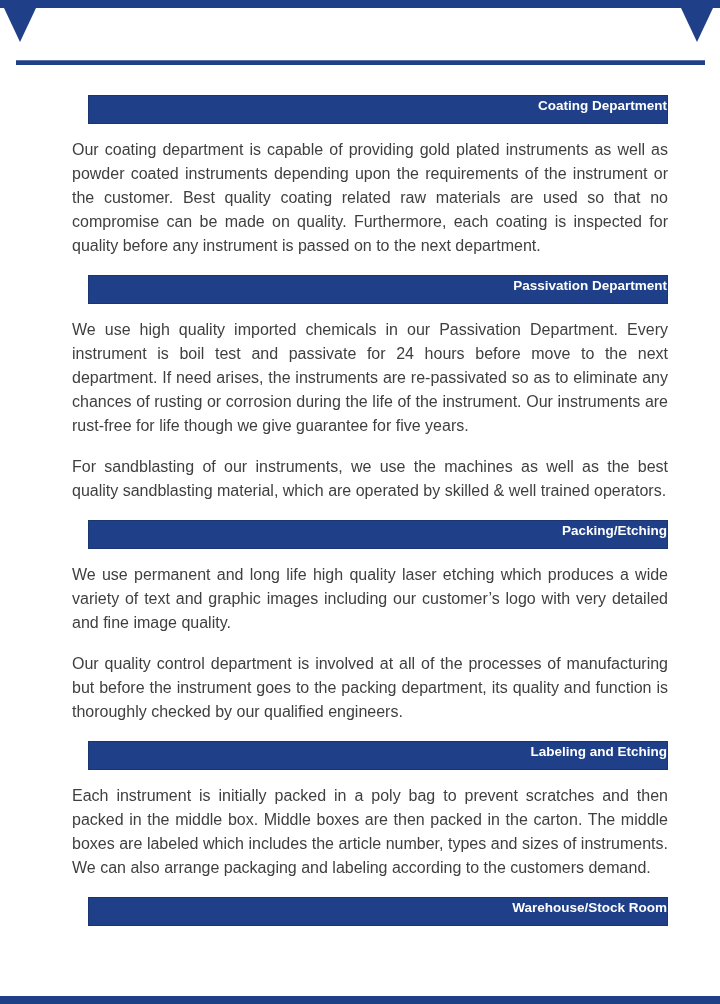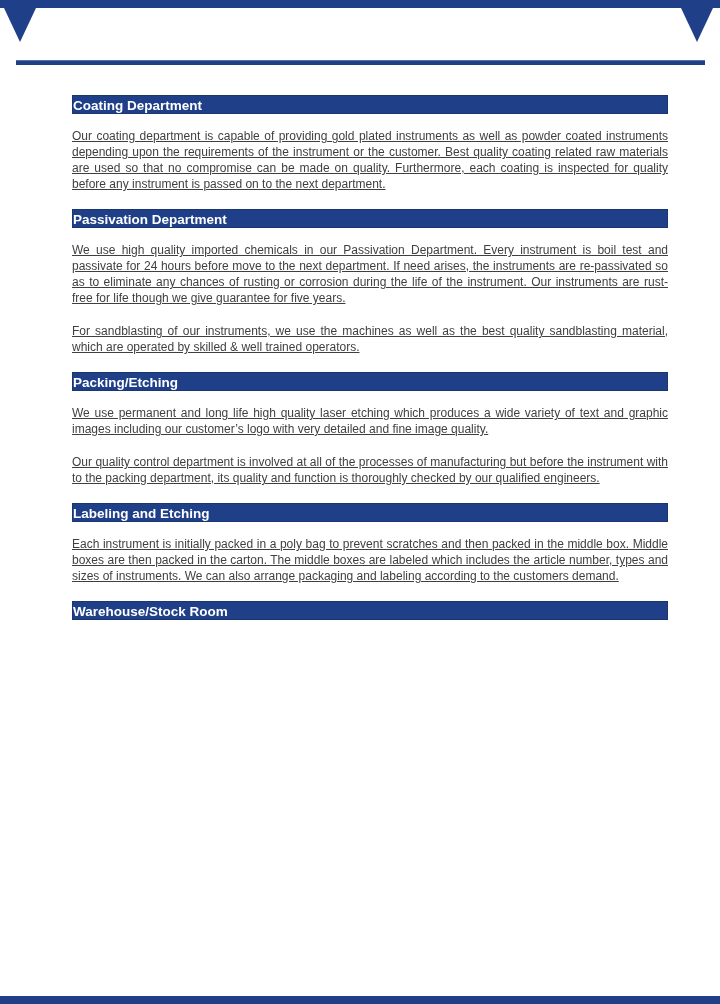--- a/index.html
+++ b/index.html
@@ -38,37 +38,36 @@
     background:var(--accent);
   }
   .content{
     position:absolute;left:72px;top:95px;width:596px;
   }
   section{margin:0;padding:0;}
   .hdr{
     background:var(--accent);
     border:1px solid var(--accent-border);
     box-sizing:border-box;
-    height:19px;
-    margin:0 0 14px 0;
-    text-align:left;
+    height:29px;
+    margin:0 0 14px 16px;
+    text-align:right;
     line-height:17px;
   }
   .hdr span{
     color:#ffffff;
     font-size:13.5px;
     font-weight:bold;
   }
   .para{
     margin:0 0 17px 0;
     color:var(--text);
-    font-size:12px;
-    line-height:16px;
+    font-size:16px;
+    line-height:24px;
     text-align:justify;
-    text-decoration:underline;
   }
 </style>
 </head>
 <body>
 
 <div class="top-bar"></div>
 <div class="tri tri-left"></div>
 <div class="tri tri-right"></div>
 <div class="header-rule"></div>
 <div class="bottom-bar"></div>
@@ -83,21 +82,21 @@
       <p class="para">We use high quality imported chemicals in our Passivation Department. Every instrument is boil test and passivate for 24 hours before move to the next department. If need arises, the instruments are re-passivated so as to eliminate any chances of rusting or corrosion during the life of the instrument. Our instruments are rust-free for life though we give guarantee for five years.</p>
     </section>
     <section>
       <p class="para">For sandblasting of our instruments, we use the machines as well as the best quality sandblasting material, which are operated by skilled &amp; well trained operators.</p>
     </section>
     <section>
       <div class="hdr"><span>Packing/Etching</span></div>
       <p class="para">We use permanent and long life high quality laser etching which produces a wide variety of text and graphic images including our customer’s logo with very detailed and fine image quality.</p>
     </section>
     <section>
-      <p class="para">Our quality control department is involved at all of the processes of manufacturing but before the instrument with to the packing department, its quality and function is thoroughly checked by our qualified engineers.</p>
+      <p class="para">Our quality control department is involved at all of the processes of manufacturing but before the instrument goes to the packing department, its quality and function is thoroughly checked by our qualified engineers.</p>
     </section>
     <section>
       <div class="hdr"><span>Labeling and Etching</span></div>
       <p class="para">Each instrument is initially packed in a poly bag to prevent scratches and then packed in the middle box. Middle boxes are then packed in the carton. The middle boxes are labeled which includes the article number, types and sizes of instruments. We can also arrange packaging and labeling according to the customers demand.</p>
     </section>
     <section>
       <div class="hdr"><span>Warehouse/Stock Room</span></div>
     </section>
   </div>
 

